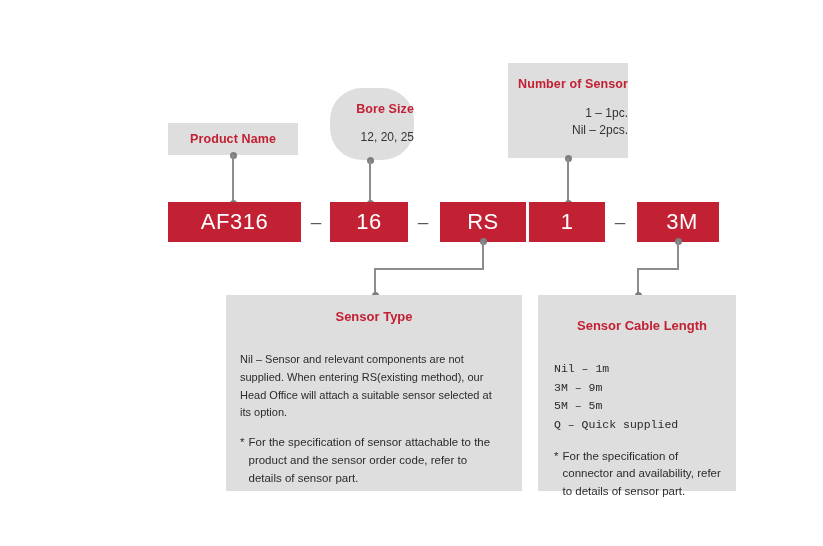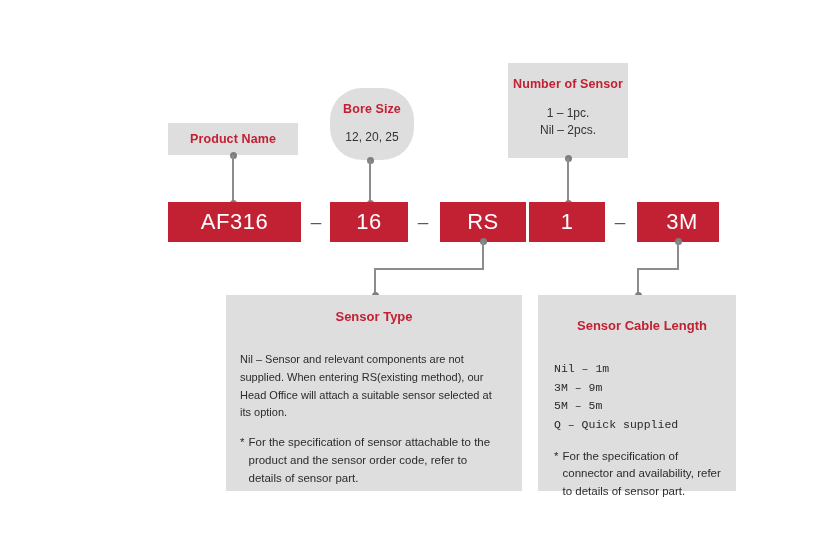--- a/index.html
+++ b/index.html
@@ -19,21 +19,21 @@
     background: #ffffff;
     overflow: hidden;
   }
 
   
   .abs { position: absolute; box-sizing: border-box; }
 
   
   .callout {
     background: #dedede;
-    text-align: center;
+    text-align: right;
     color: #333333;
   }
   .callout-title {
     color: #c22033;
     font-weight: bold;
     letter-spacing: .1px;
   }
   .callout-body {
     color: #333333;
     line-height: 1.45;

